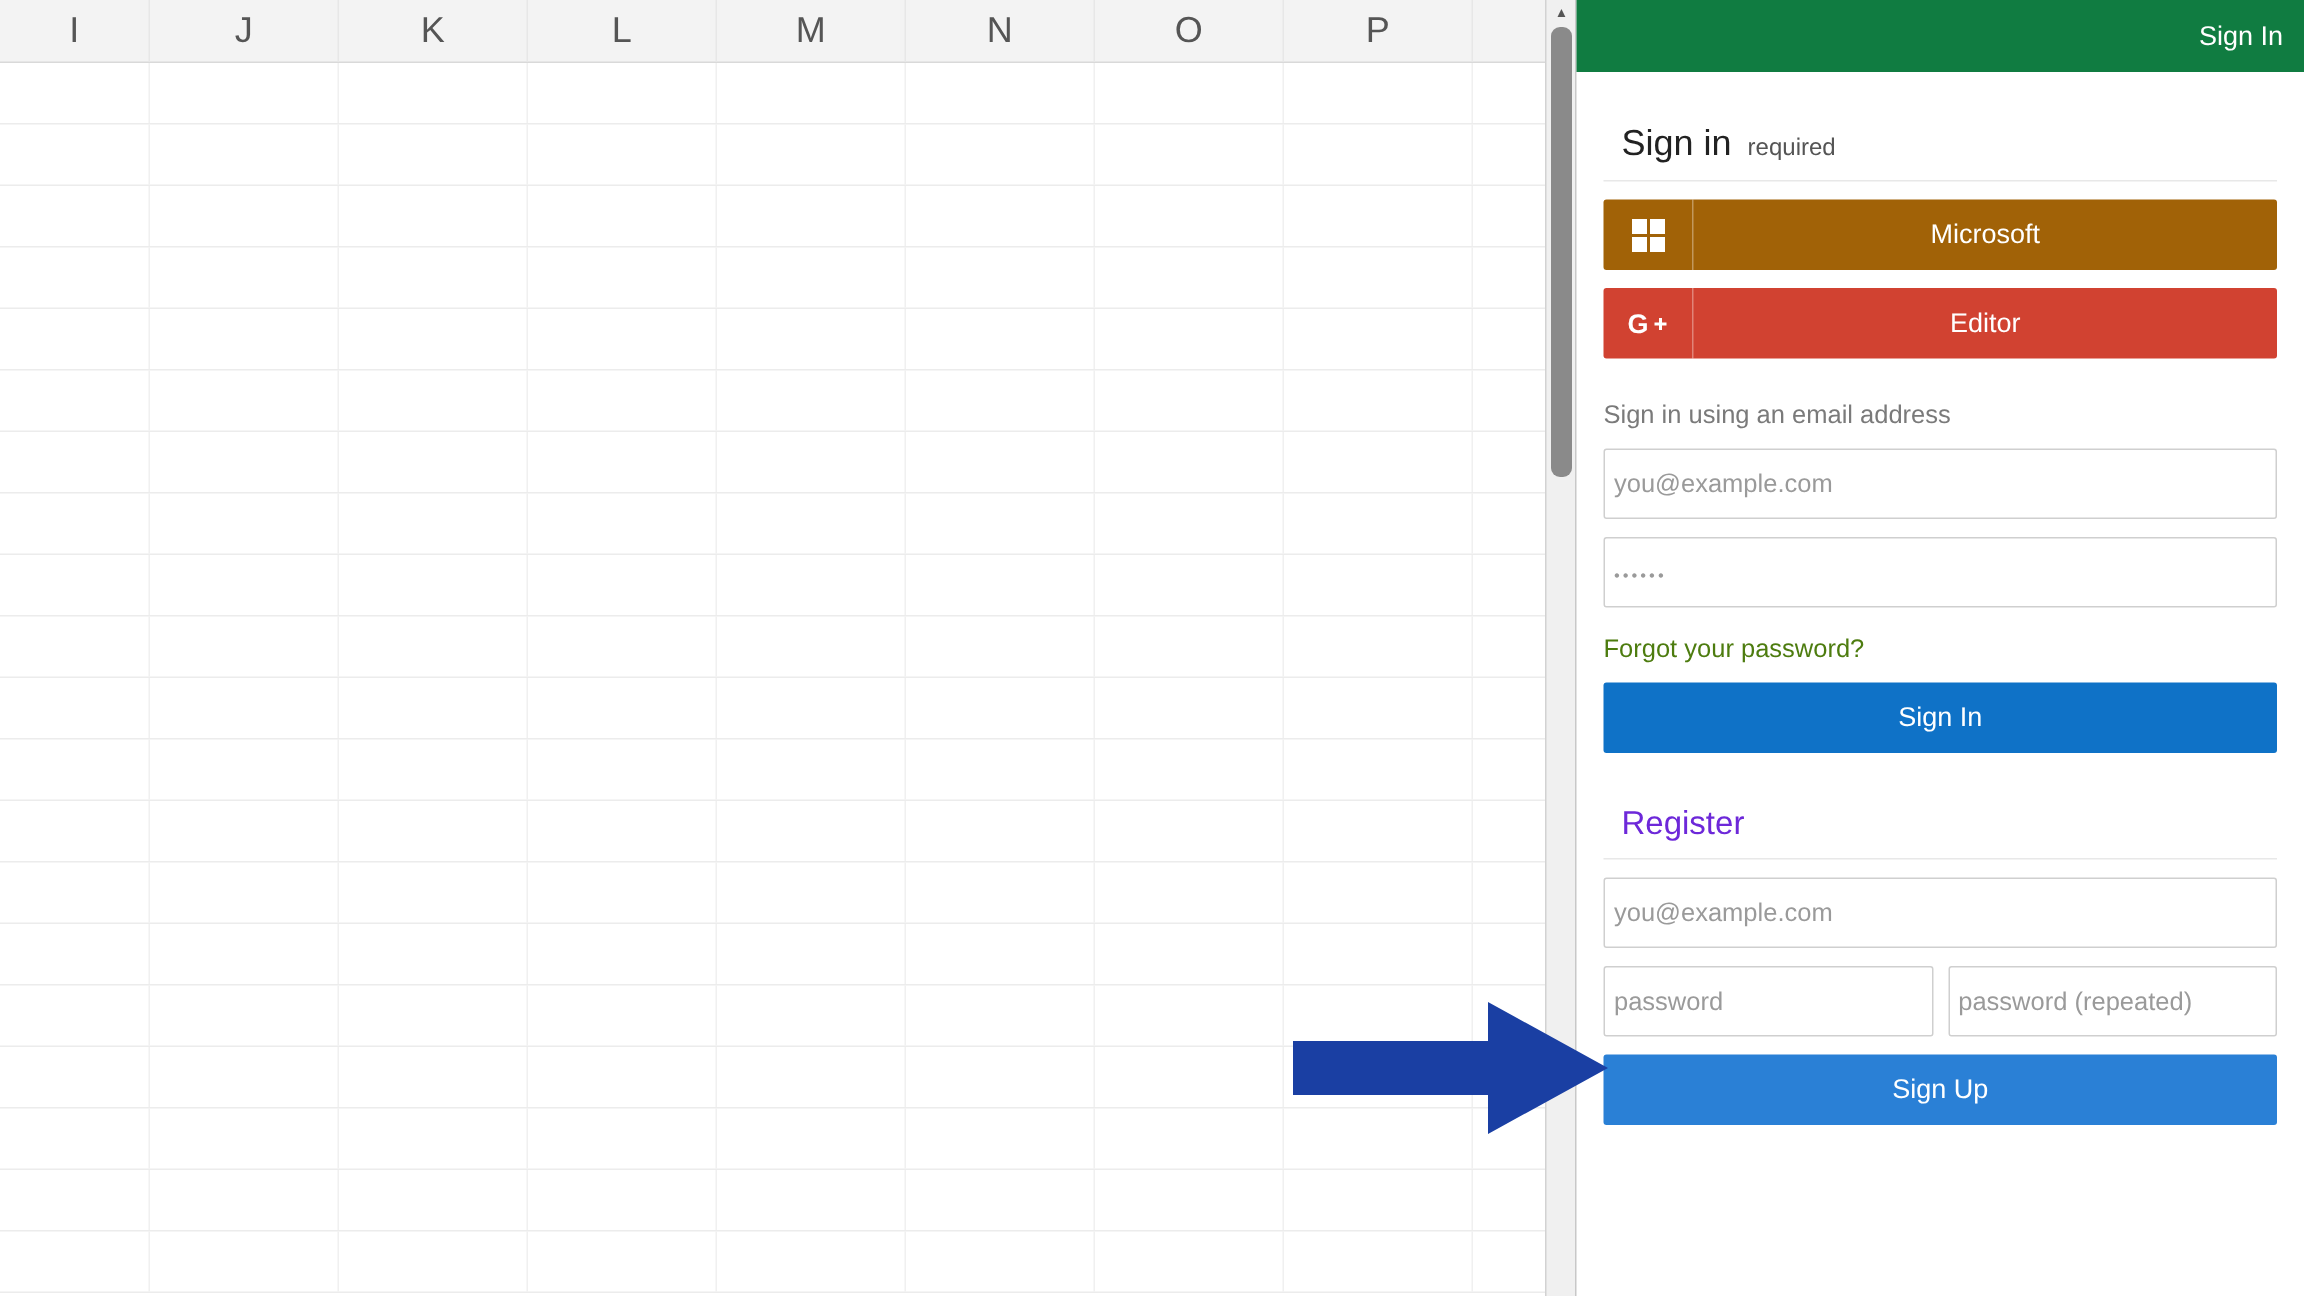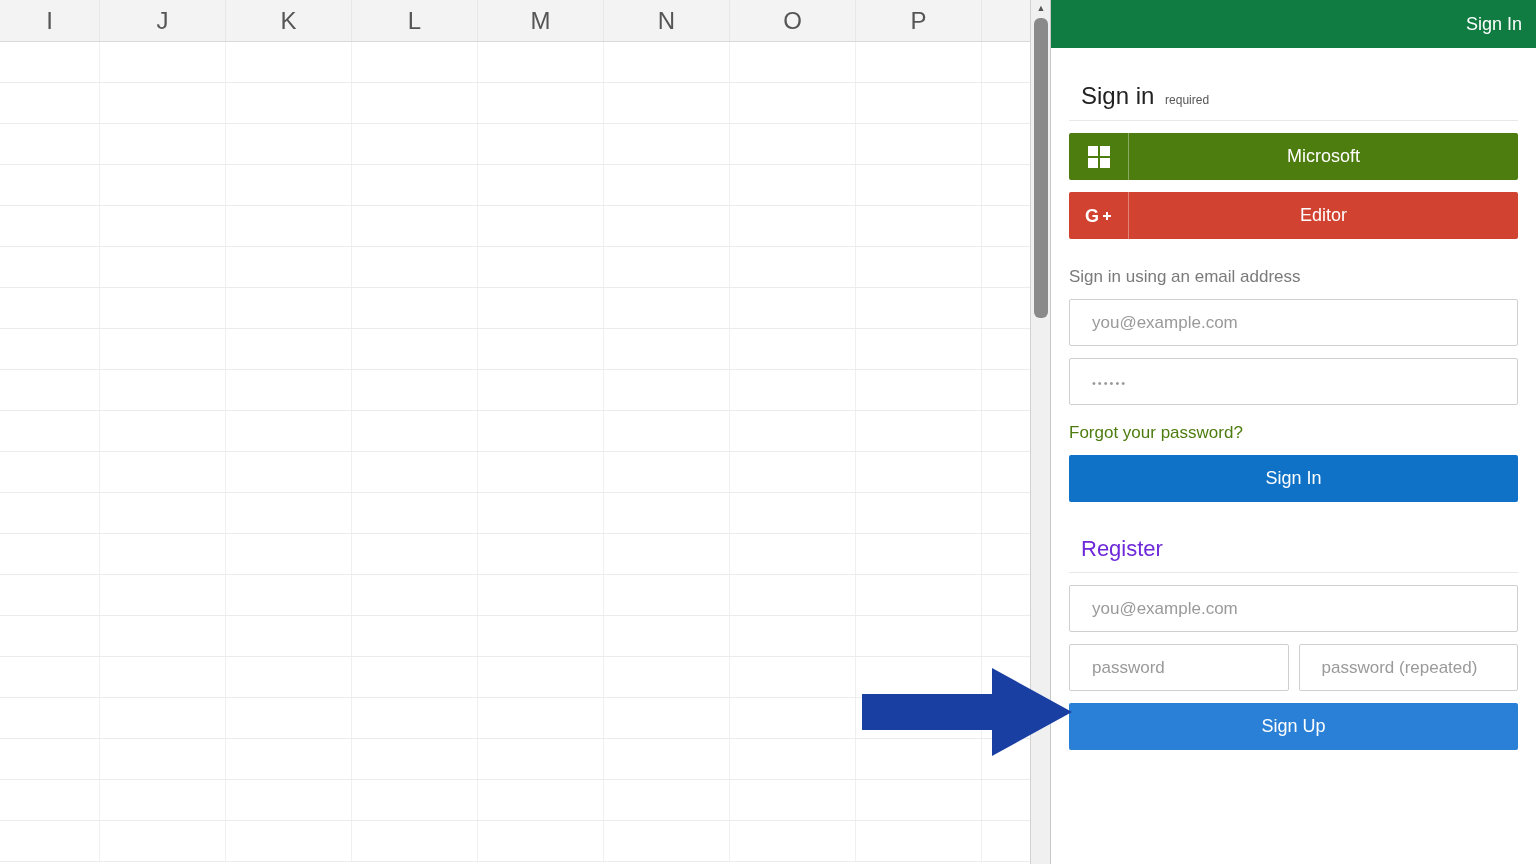--- a/index.html
+++ b/index.html
@@ -114,21 +114,21 @@
       overflow-y: auto;
       flex: 1;
     }
 
     .section-title {
       font-size: 24px;
       color: #222;
       margin: 16px 0 6px 12px;
     }
     .section-title .sub {
-      font-size: 12px;
+      font-size: 16px;
       color: #555;
       font-weight: normal;
       margin-left: 4px;
     }
     .section-title hr, .hr {
       border: none; border-top: 1px solid #e8e8e8; margin-top: 10px;
     }
 
     .btn {
       width: 100%;
@@ -144,36 +144,36 @@
     }
     .btn .icon-cell {
       width: 60px;
       height: 100%;
       display: flex;
       align-items: center;
       justify-content: center;
       border-right: 1px solid rgba(255,255,255,0.35);
     }
     .btn .label { flex: 1; text-align: center; }
-    .btn-ms { background: #4d7c0f; }
+    .btn-ms { background: #a16207; }
     .btn-g { background: #d14231; }
     .btn-signin { background: #0f72c7; justify-content: center; height: 47px; }
     .btn-signup { background: #2a80d6; justify-content: center; height: 47px; }
 
     .hint {
       font-size: 17px;
       color: #7a7a7a;
       margin-top: 28px;
     }
 
     .input, .input-sm {
       width: 100%;
       height: 47px;
       border: 1px solid #cfcfcf;
-      padding: 0 22px;
+      padding: 0 6px;
       font-size: 17px;
       color: #333;
       margin-top: 12px;
       background: #fff;
       border-radius: 2px;
     }
     .input::placeholder, .input-sm::placeholder { color: #9a9a9a; }
     .input-pwd::placeholder { letter-spacing: 2px; font-size: 11px; color:#9a9a9a; }
 
     .forgot {

